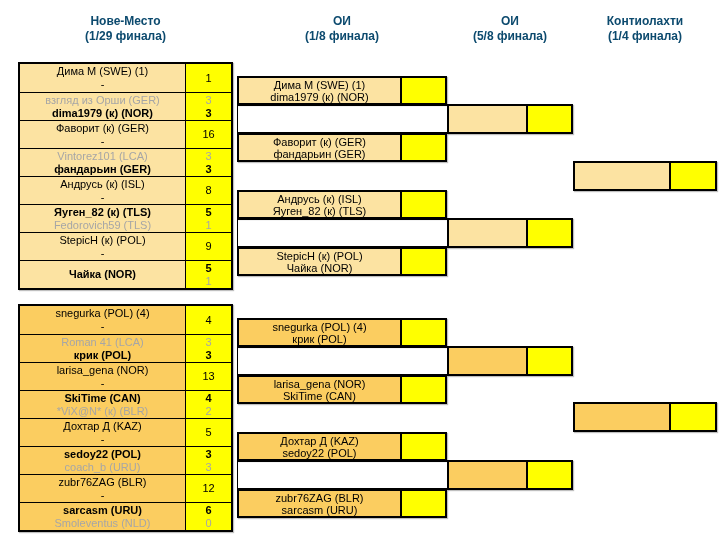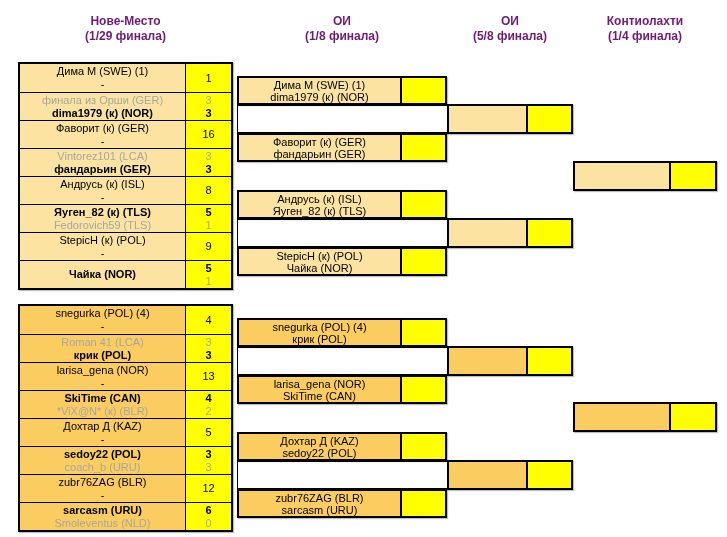--- a/index.html
+++ b/index.html
@@ -7,21 +7,21 @@
     position:relative;
     width:727px;height:537px;
     background:#ffffff;
     font-family:"Liberation Sans", sans-serif;
     overflow:hidden;
   }
   .hdr{
     position:absolute;top:14px;
     text-align:center;
     font-weight:bold;font-size:12px;line-height:15px;
-    color:#701a75;
+    color:#0c4a6e;
     white-space:nowrap;
   }
   .hdr div{white-space:nowrap;}
 
   
   .block{
     position:absolute;left:18px;width:215px;height:228px;
     border:2px solid #000;
     box-sizing:border-box;
     box-shadow:1px 1px 1px rgba(0,0,0,0.25);
@@ -127,21 +127,21 @@
       <div class="nm" data-style="pending">Дима М (SWE) (1)</div>
       <div class="nm" data-style="pending">-</div>
     </div>
     <div class="scorebox">
       <div class="sc" data-style="pending">1</div>
 
     </div>
   </div>
   <div class="row">
     <div class="names">
-      <div class="nm" data-style="loser">финала из Орши (GER)</div>
+      <div class="nm" data-style="loser">взгляд из Орши (GER)</div>
       <div class="nm" data-style="winner">dima1979 (к) (NOR)</div>
     </div>
     <div class="scorebox">
       <div class="sc" data-style="loser">3</div>
       <div class="sc" data-style="winner">3</div>
     </div>
   </div>
   <div class="row">
     <div class="names">
       <div class="nm" data-style="pending">Фаворит (к) (GER)</div>

